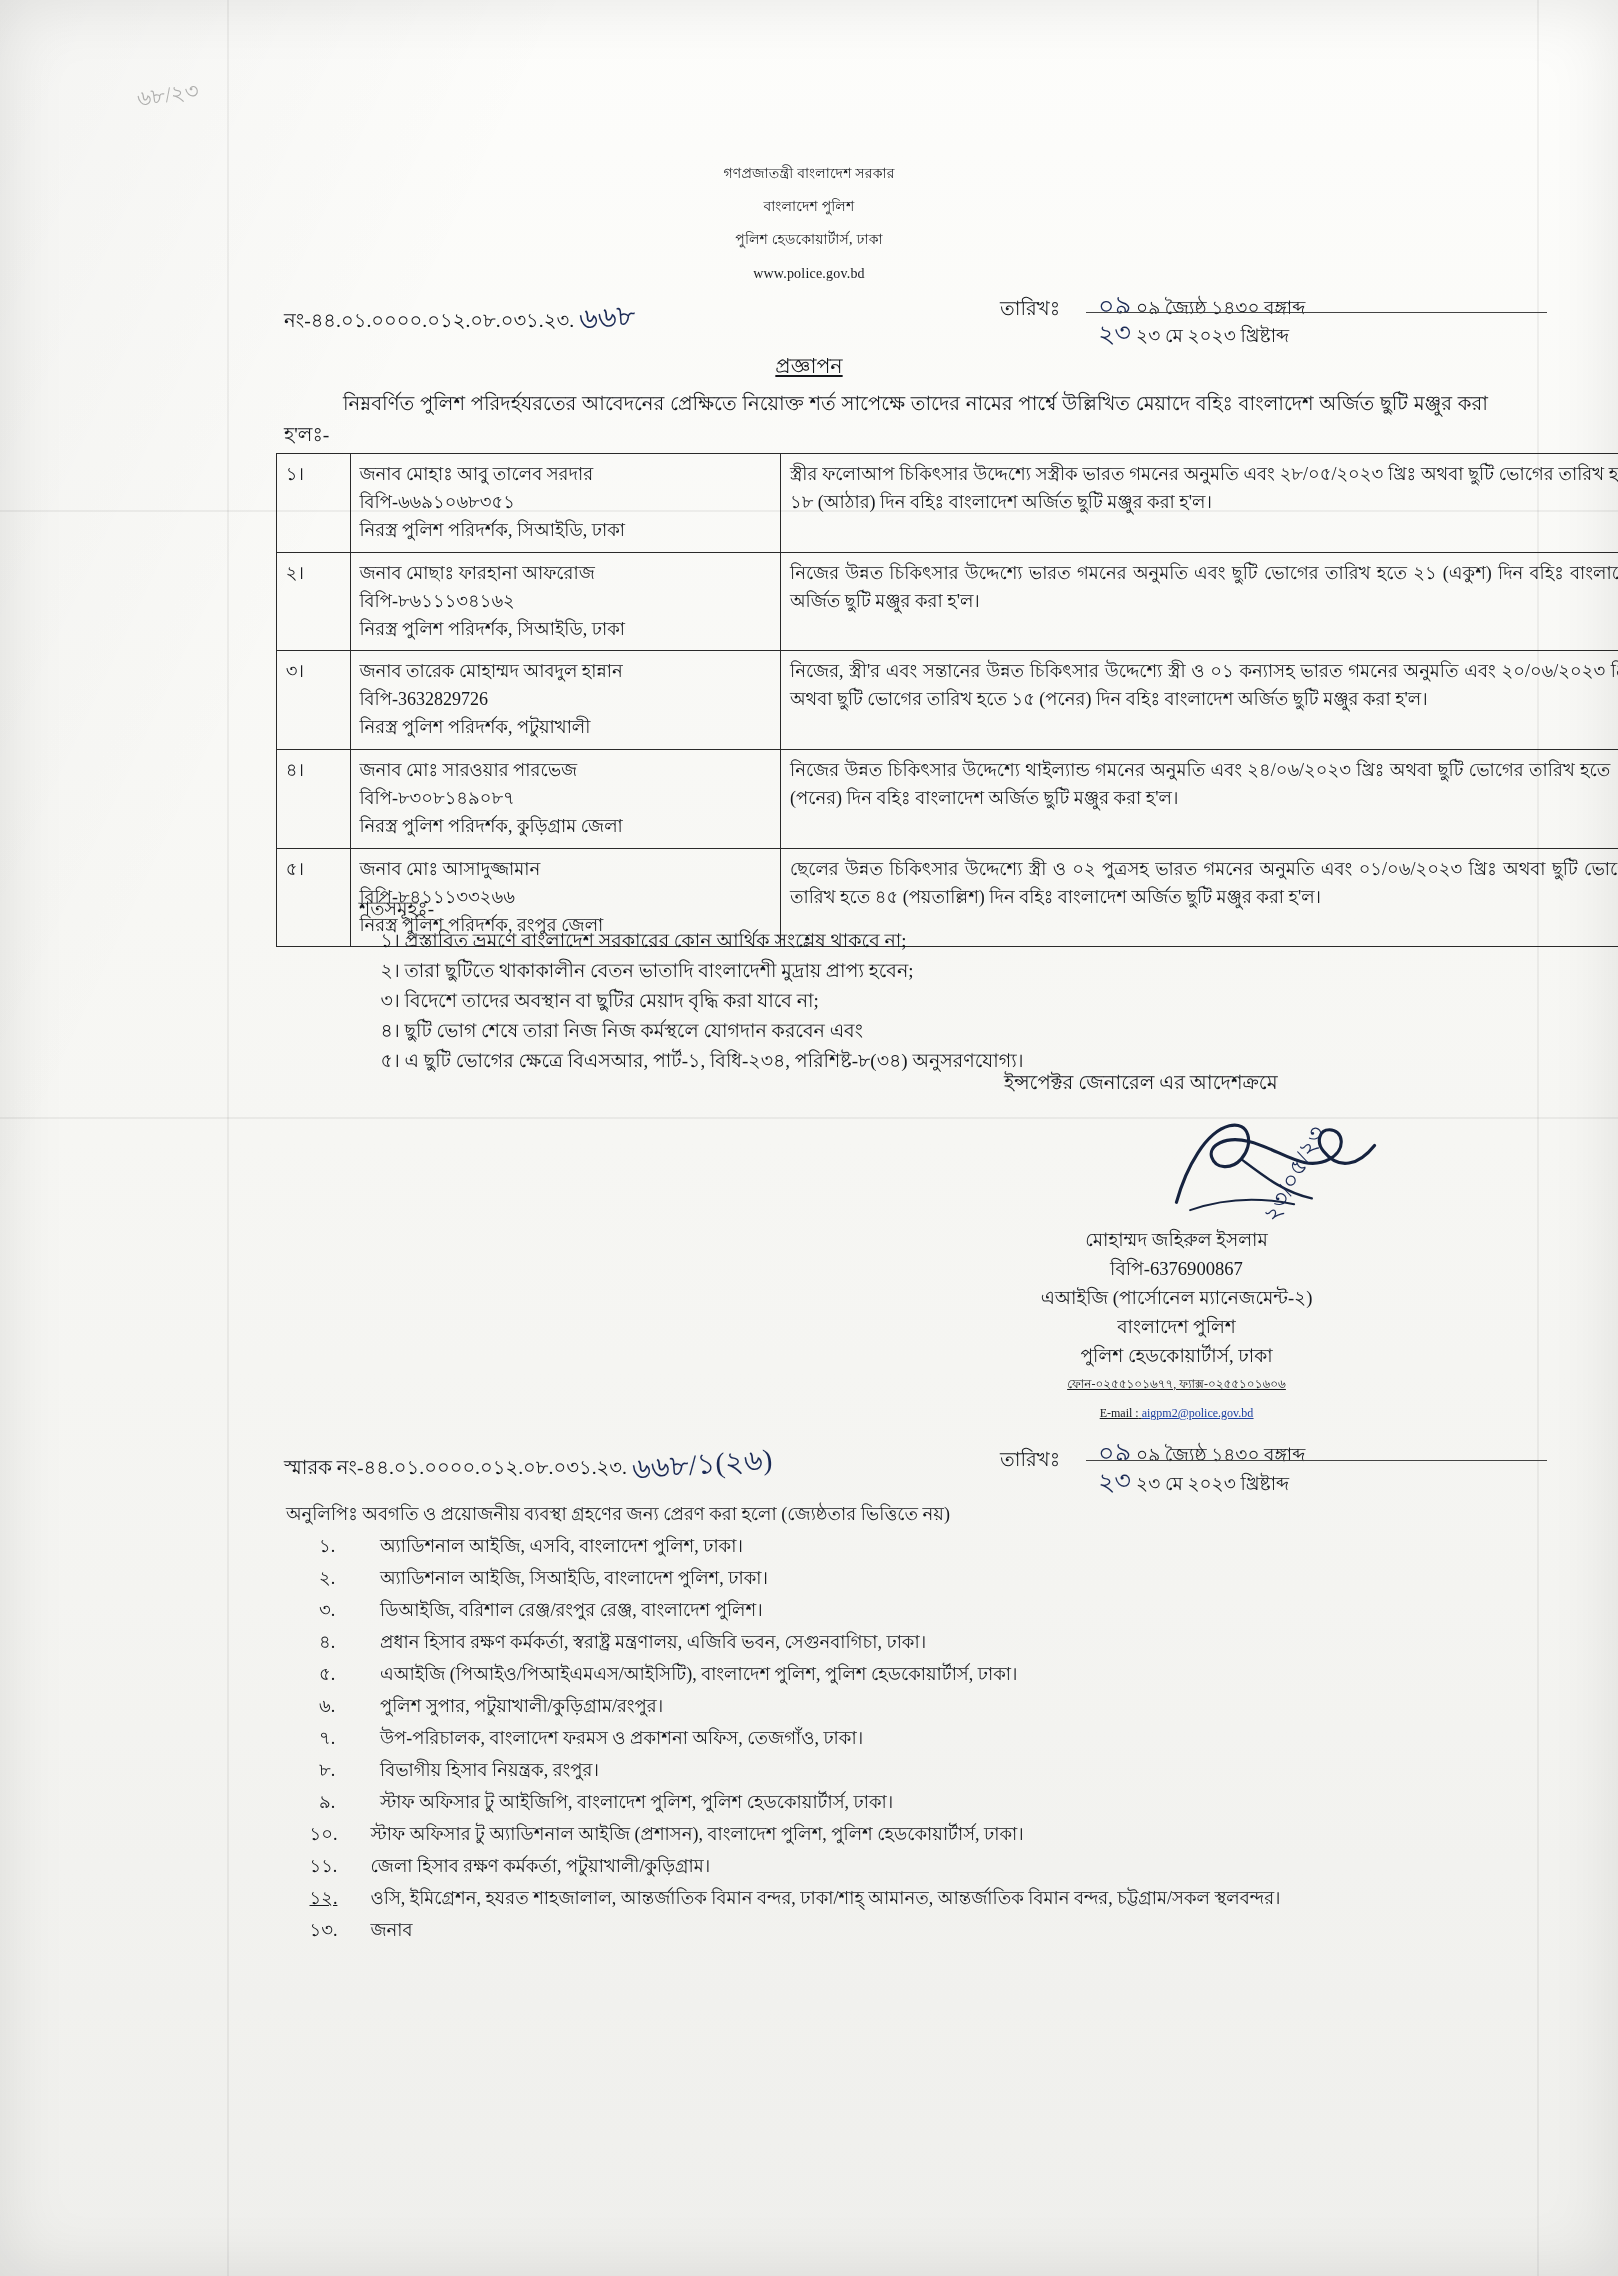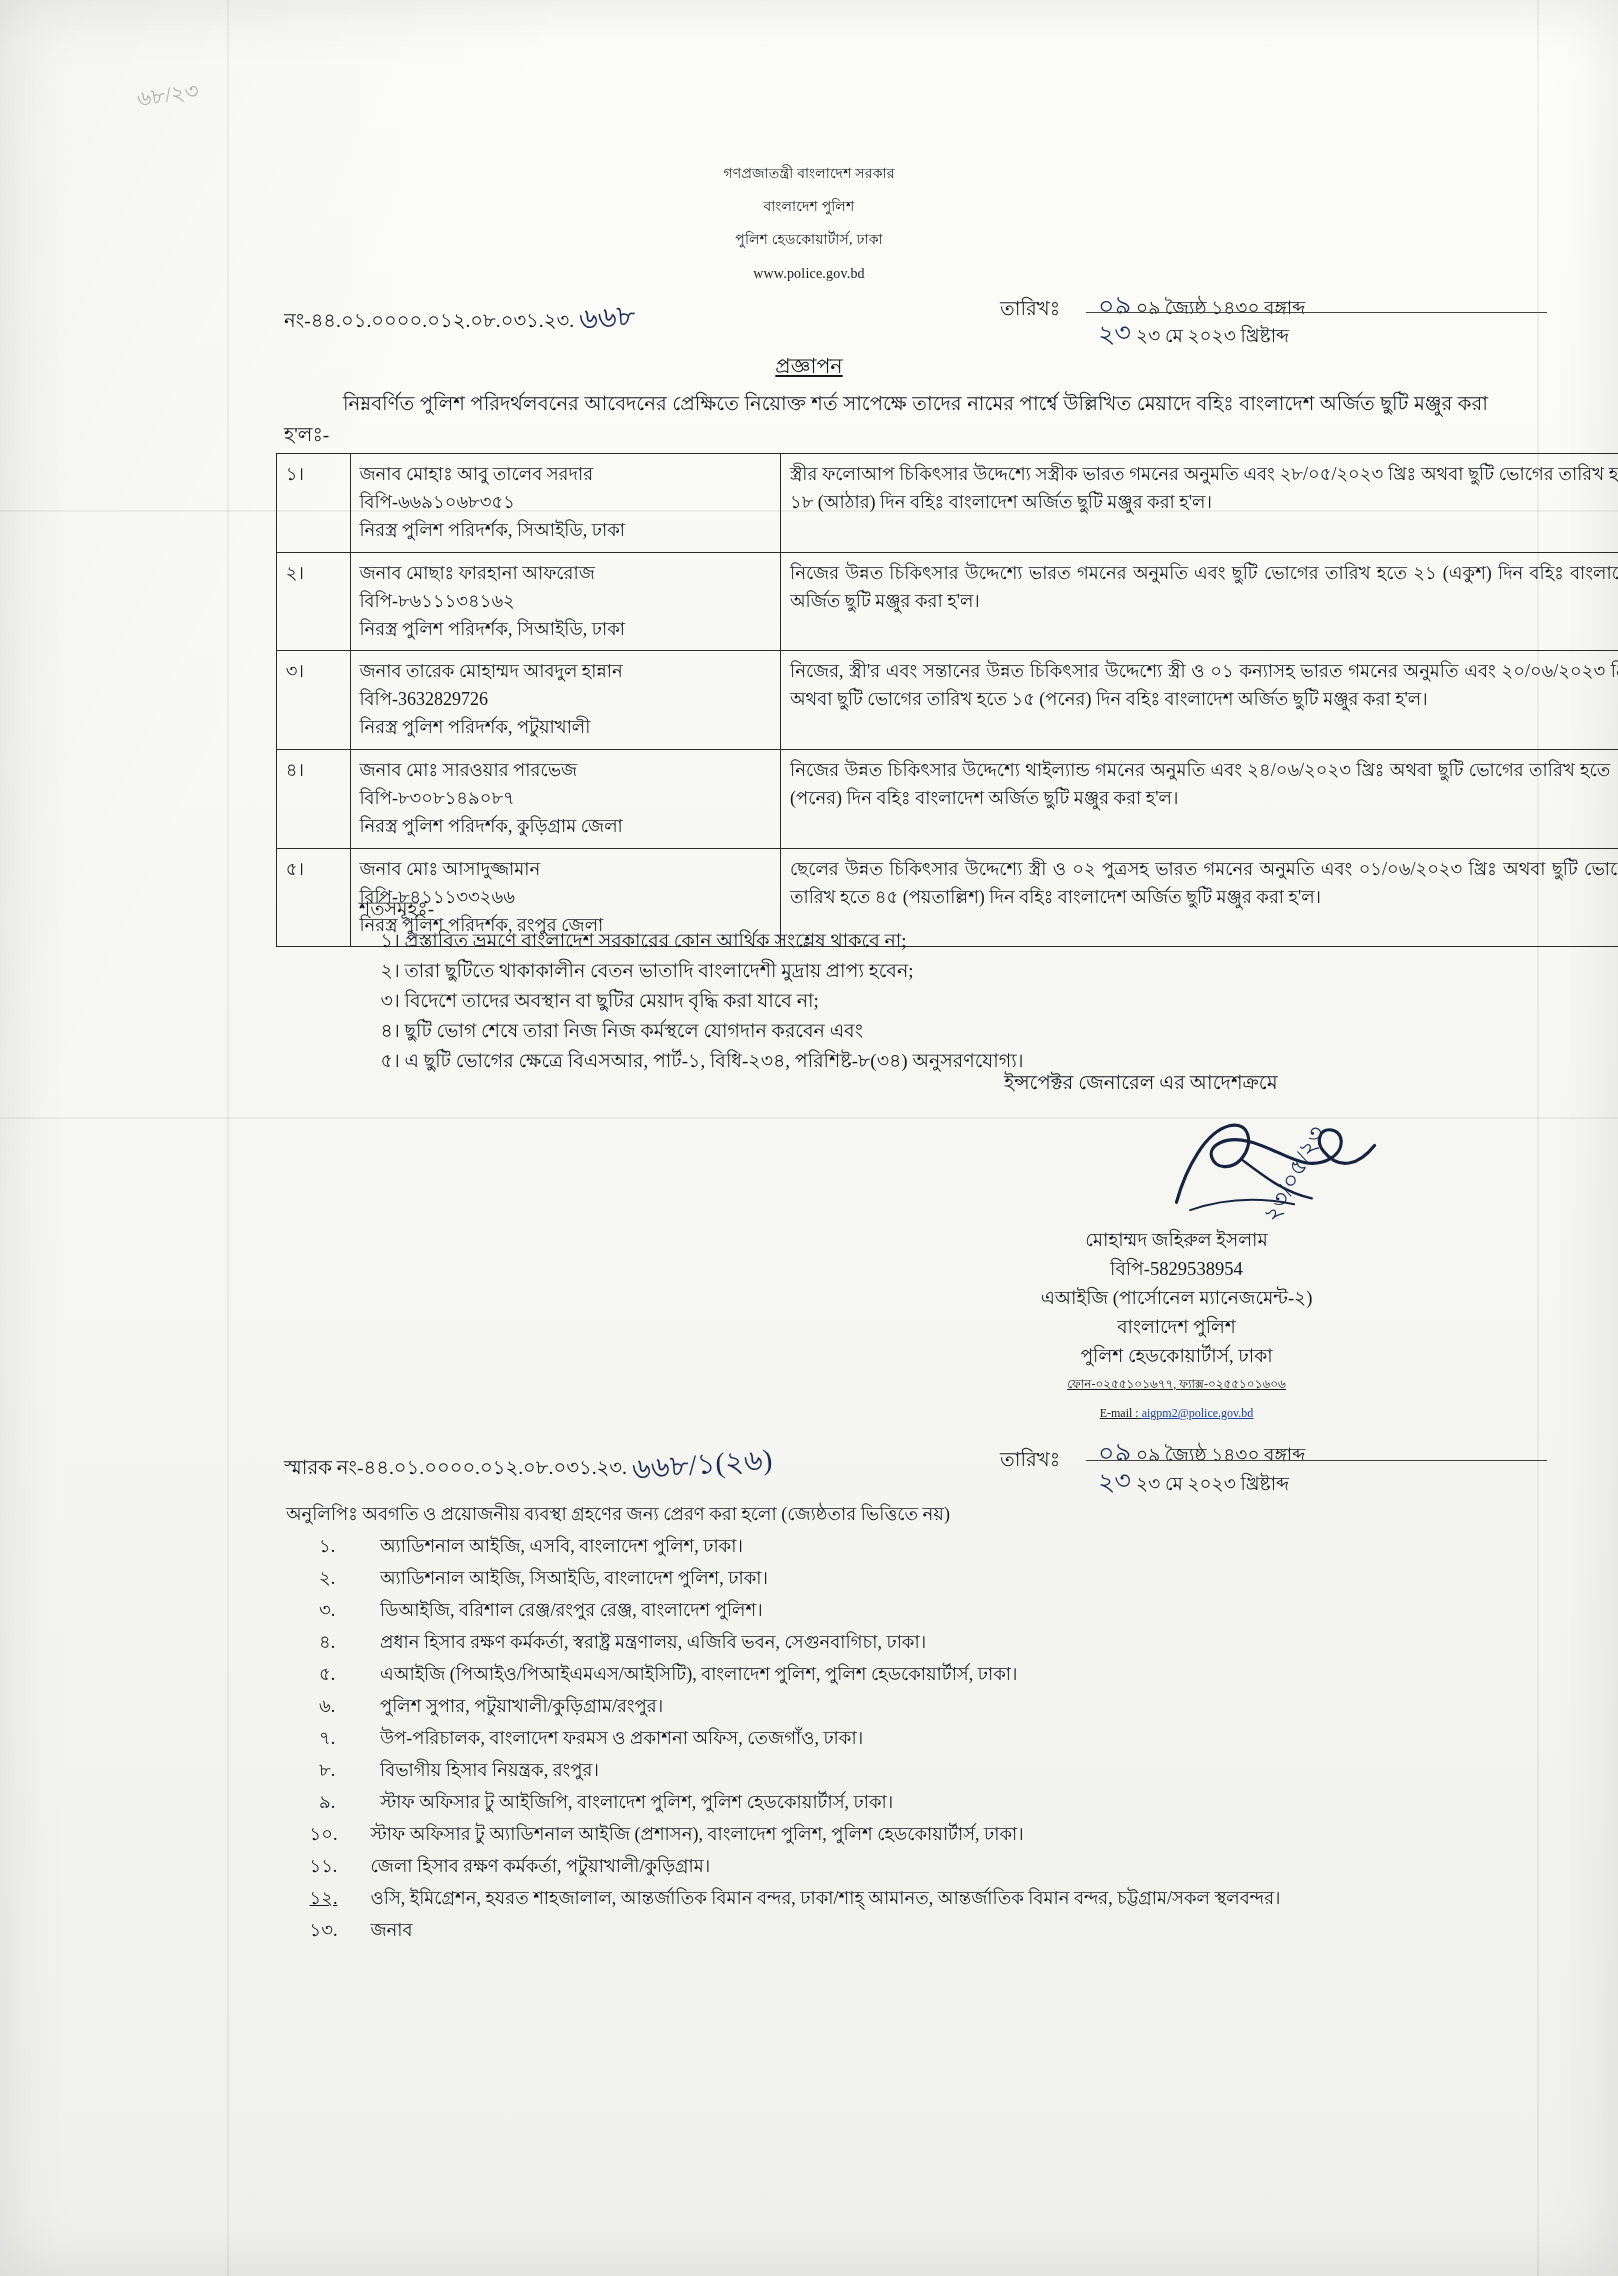--- a/index.html
+++ b/index.html
@@ -183,21 +183,21 @@
       <span style="font-size:18.6px;">০৯ জ্যৈষ্ঠ ১৪৩০ বঙ্গাব্দ</span>
     </div>
     <div class="memo-line" style="left:1098px; top:314px;">
       <span class="hand-sm">২৩</span>
       <span style="font-size:18.6px;">২৩ মে ২০২৩ খ্রিষ্টাব্দ</span>
     </div>
     <div style="position:absolute; left:1086px; top:312px; width:461px; border-bottom:1px solid #444;"></div>
 
     <div class="title-pragyapan" style="top:351px;">প্রজ্ঞাপন</div>
 
-    <div class="para" style="left:284px; top:388px; width:1204px; text-indent:59px;">নিম্নবর্ণিত পুলিশ পরিদর্থলবনের আবেদনের প্রেক্ষিতে নিয়োক্ত শর্ত সাপেক্ষে তাদের নামের পার্শ্বে উল্লিখিত মেয়াদে বহিঃ বাংলাদেশ অর্জিত ছুটি মঞ্জুর করা হ'লঃ-</div>
+    <div class="para" style="left:284px; top:388px; width:1204px; text-indent:59px;">নিম্নবর্ণিত পুলিশ পরিদর্হযরতের আবেদনের প্রেক্ষিতে নিয়োক্ত শর্ত সাপেক্ষে তাদের নামের পার্শ্বে উল্লিখিত মেয়াদে বহিঃ বাংলাদেশ অর্জিত ছুটি মঞ্জুর করা হ'লঃ-</div>
 
     <table class="maintable" style="left:276px; top:453px; width:1315px;">
       <tbody>
         <tr>
           <td class="c-sl">১।</td>
           <td class="c-name">
             <div>জনাব মোহাঃ আবু তালেব সরদার</div>
             <div>বিপি-৬৬৯১০৬৮৩৫১</div>
             <div>নিরস্ত্র পুলিশ পরিদর্শক, সিআইডি, ঢাকা</div>
           </td>
@@ -255,21 +255,21 @@
 
     <svg class="signature" style="left:1147px; top:1108px;" viewBox="0 0 260 120">
       <path d="M30,96 C40,60 60,24 84,18 C104,13 110,36 96,52 C86,63 70,62 66,50 C62,38 80,28 104,34 C136,42 160,66 186,52 C204,42 200,22 186,22 C176,22 172,34 180,44 C196,64 216,58 232,38" fill="none" stroke="#16233f" stroke-width="3.2" stroke-linecap="round"></path>
       <path d="M96,52 C120,70 140,86 168,92" fill="none" stroke="#16233f" stroke-width="2.4" stroke-linecap="round"></path>
       <path d="M44,104 C78,92 112,90 150,98" fill="none" stroke="#16233f" stroke-width="2" stroke-linecap="round"></path>
     </svg>
     <div class="sig-date" style="left:1243px; top:1155px;">২৩/০৫/২৩</div>
 
     <div class="sign-block" style="left:902px; top:1225px;">
       <div>মোহাম্মদ জহিরুল ইসলাম</div>
-      <div>বিপি-5829538954</div>
+      <div>বিপি-6376900867</div>
       <div>এআইজি (পার্সোনেল ম্যানেজমেন্ট-২)</div>
       <div>বাংলাদেশ পুলিশ</div>
       <div>পুলিশ হেডকোয়ার্টার্স, ঢাকা</div>
       <div class="small">ফোন-০২৫৫১০১৬৭৭, ফ্যাক্স-০২৫৫১০১৬০৬</div>
       <div class="small email">
         <span>E-mail :</span>
         <a href="#">aigpm2@police.gov.bd</a>
       </div>
     </div>
 

